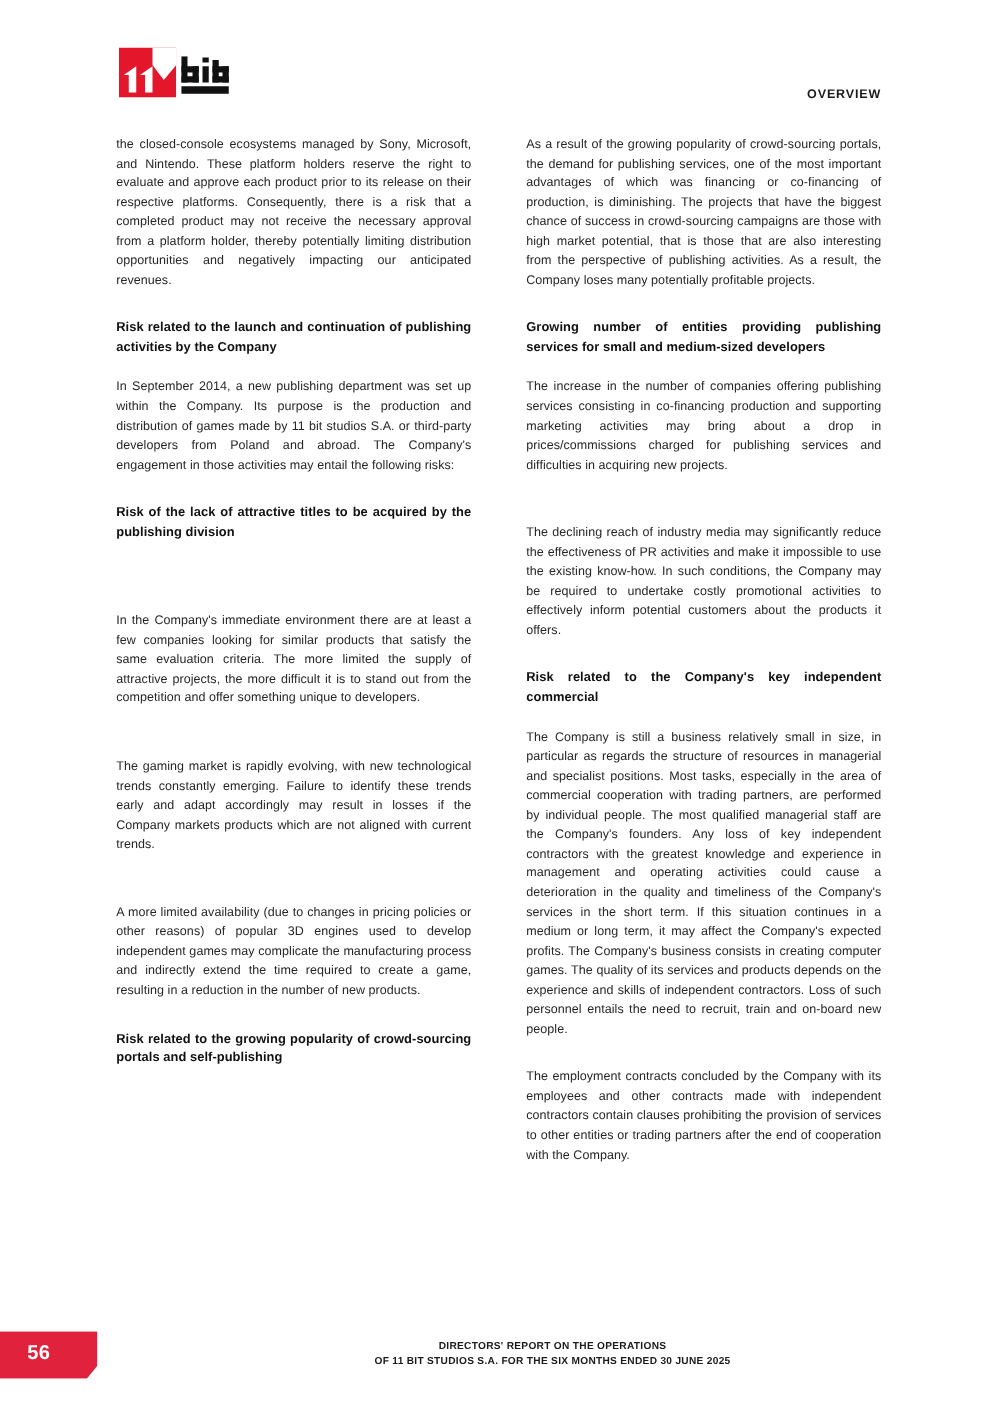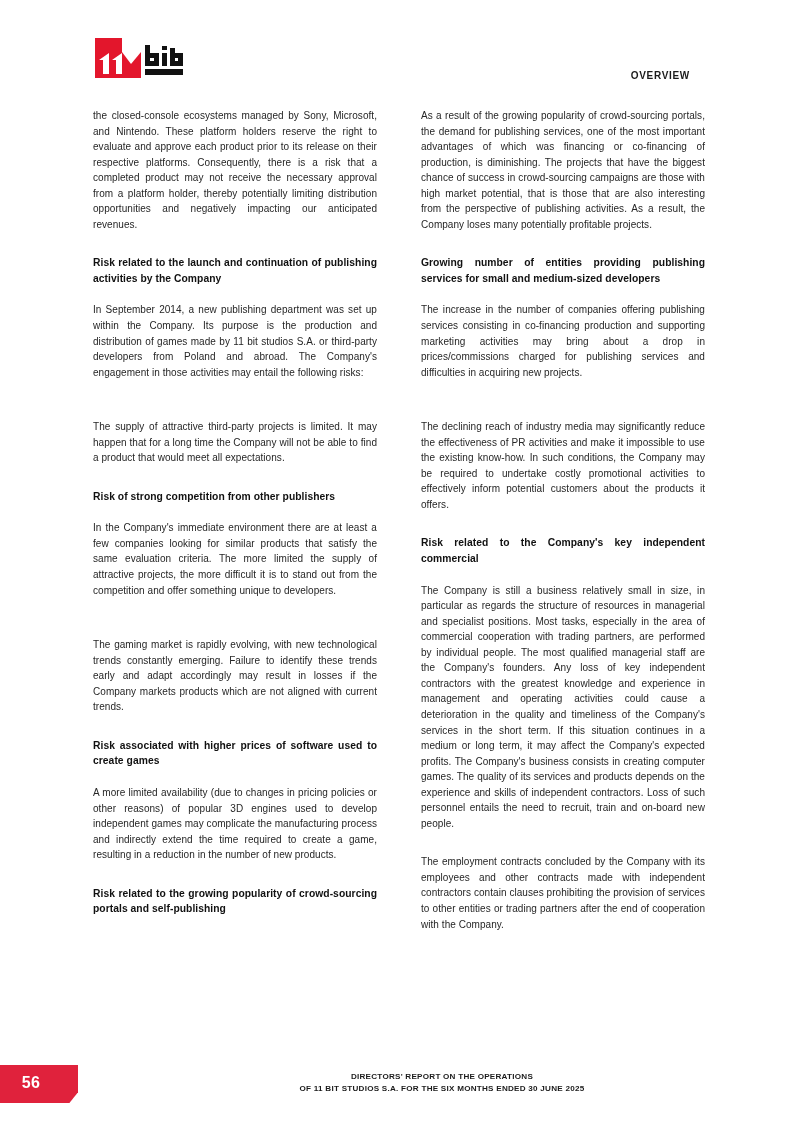--- a/index.html
+++ b/index.html
@@ -40,21 +40,21 @@
   }
   .logo-word {
     position: absolute;
     left: 50px;
     top: 7px;
     width: 40px;
     height: 32px;
   }
   .header-title {
     position: absolute;
-    right: 110px;
+    right: 95px;
     top: 70px;
     font-size: 10px;
     font-weight: bold;
     letter-spacing: 0.7px;
     color: #1b1b1b;
     text-align: right;
   }
 
   
   .content {
@@ -176,31 +176,29 @@
 </div>
 
 <div class="content">
   <div class="col col-left" id="col-left">
       <p class="body">the closed-console ecosystems managed by Sony, Microsoft, and Nintendo. These platform holders reserve the right to evaluate and approve each product prior to its release on their respective platforms. Consequently, there is a risk that a completed product may not receive the necessary approval from a platform holder, thereby potentially limiting distribution opportunities and negatively impacting our anticipated revenues.</p>
       <div class="sp-after-p"></div>
       <h3 class="head">Risk related to the launch and continuation of publishing activities by the Company</h3>
       <div class="sp-after-h"></div>
       <p class="body">In September 2014, a new publishing department was set up within the Company. Its purpose is the production and distribution of games made by 11 bit studios S.A. or third-party developers from Poland and abroad. The Company's engagement in those activities may entail the following risks:</p>
       <div class="sp-after-p"></div>
-      <div class="sp-after-h"></div>
-      <p class="body">The supply of attractive third-party projects is limited. It may happen that for a long time the Company will not be able to find a product that would meet all expectations.</p>
-      <div class="sp-after-p"></div>
-      <h3 class="head">Risk of strong competition from other publishers</h3>
+      <h3 class="head">Risk of the lack of attractive titles to be acquired by the publishing division</h3>
+      <div class="sp-after-h"></div>
+      <div class="sp-after-p"></div>
       <div class="sp-after-h"></div>
       <p class="body">In the Company's immediate environment there are at least a few companies looking for similar products that satisfy the same evaluation criteria. The more limited the supply of attractive projects, the more difficult it is to stand out from the competition and offer something unique to developers.</p>
       <div class="sp-after-p"></div>
       <div class="sp-after-h"></div>
       <p class="body">The gaming market is rapidly evolving, with new technological trends constantly emerging. Failure to identify these trends early and adapt accordingly may result in losses if the Company markets products which are not aligned with current trends.</p>
       <div class="sp-after-p"></div>
-      <h3 class="head">Risk associated with higher prices of software used to create games</h3>
       <div class="sp-after-h"></div>
       <p class="body">A more limited availability (due to changes in pricing policies or other reasons) of popular 3D engines used to develop independent games may complicate the manufacturing process and indirectly extend the time required to create a game, resulting in a reduction in the number of new products.</p>
       <div class="sp-after-p"></div>
       <h3 class="head">Risk related to the growing popularity of crowd-sourcing portals and self-publishing</h3>
     </div>
   <div class="col col-right" id="col-right">
       <p class="body">As a result of the growing popularity of crowd-sourcing portals, the demand for publishing services, one of the most important advantages of which was financing or co-financing of production, is diminishing. The projects that have the biggest chance of success in crowd-sourcing campaigns are those with high market potential, that is those that are also interesting from the perspective of publishing activities. As a result, the Company loses many potentially profitable projects.</p>
       <div class="sp-after-p"></div>
       <h3 class="head">Growing number of entities providing publishing services for small and medium-sized developers</h3>
       <div class="sp-after-h"></div>

